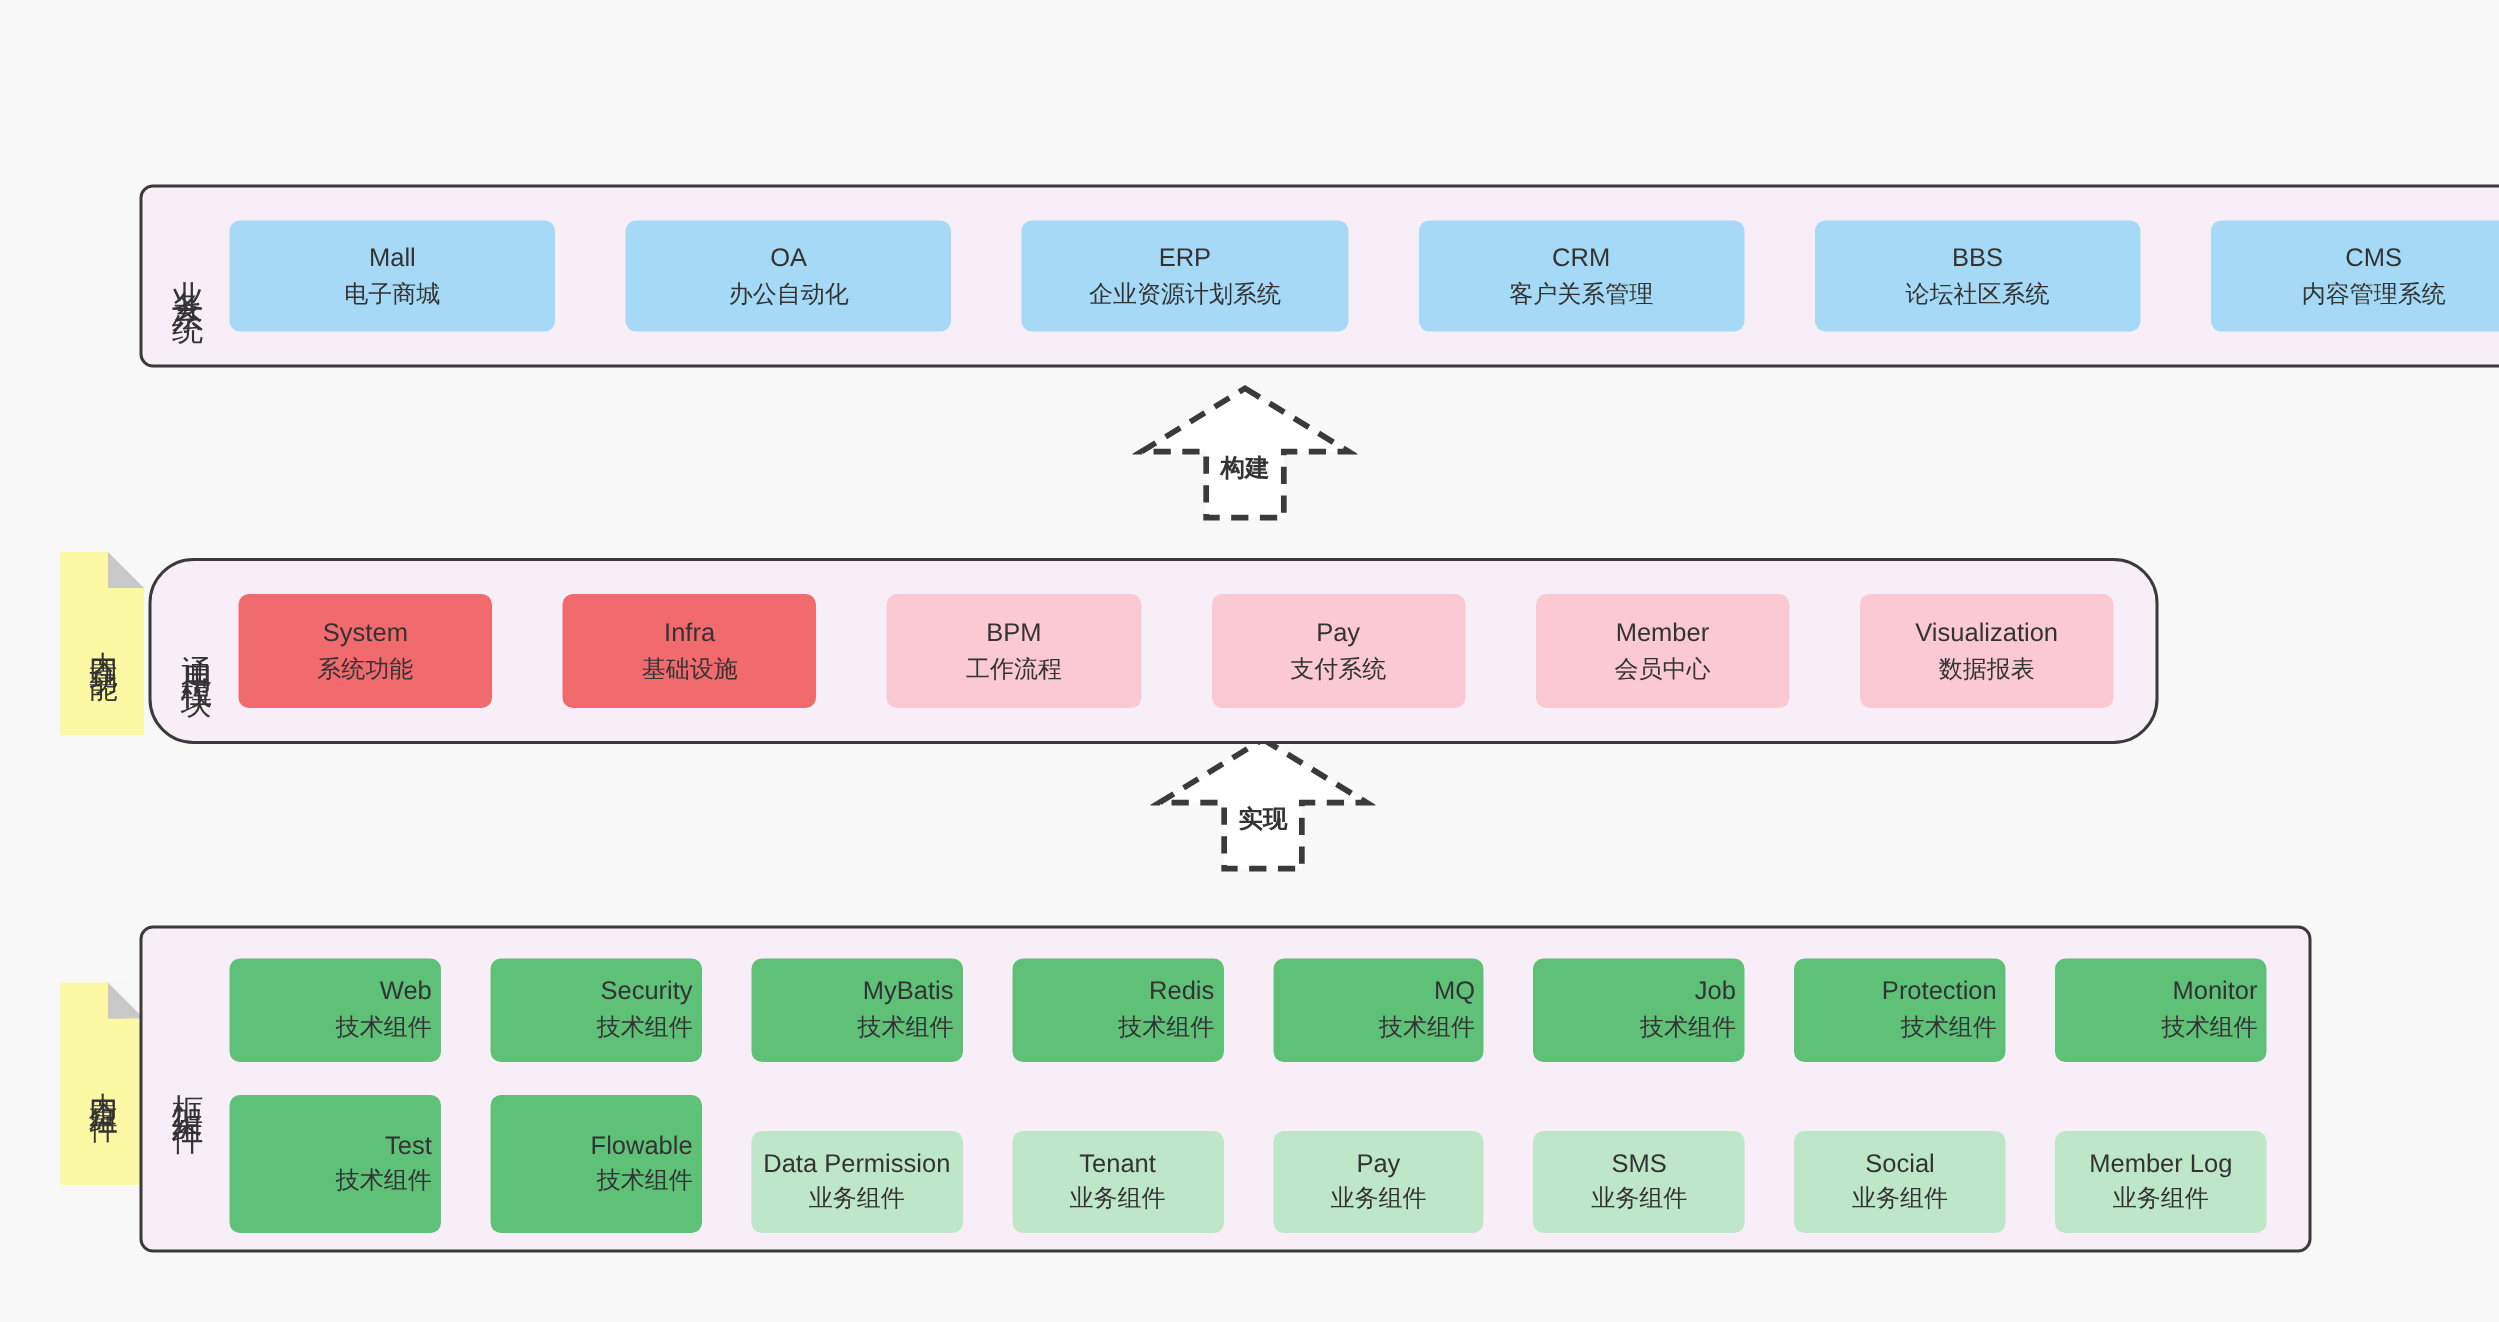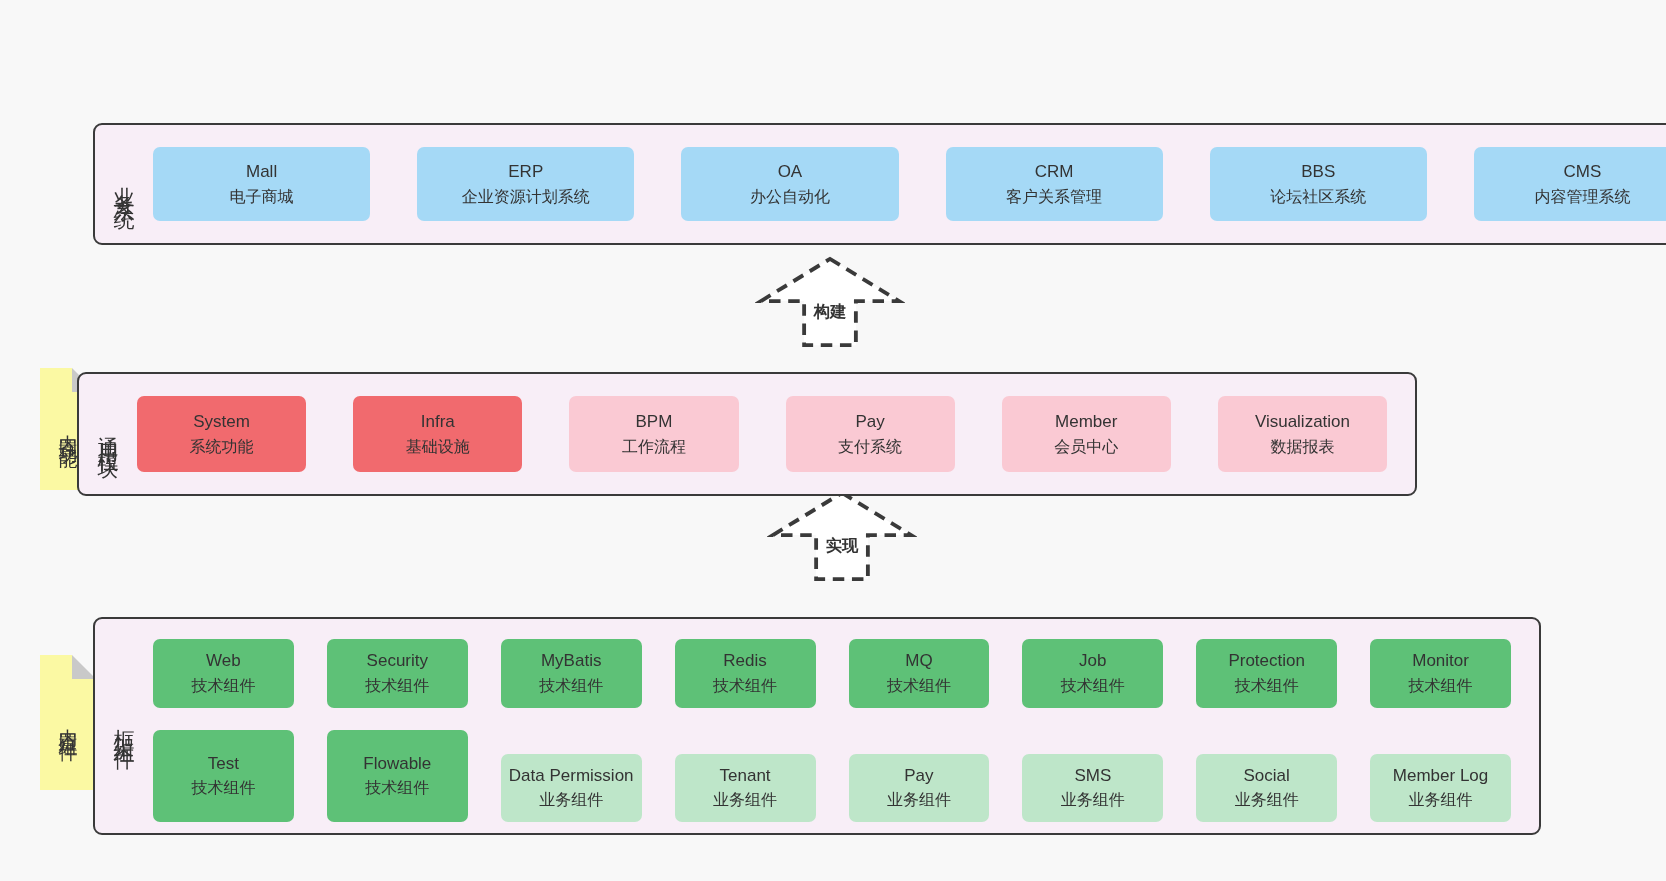--- a/index.html
+++ b/index.html
@@ -17,37 +17,37 @@
     background:var(--container-bg);
     border:2px solid var(--container-border);
     border-radius:9px;
   }
   .v-label{
     flex:0 0 58px;display:flex;align-items:center;justify-content:center;
     writing-mode:vertical-rl;text-orientation:upright;
     font-size:21px;letter-spacing:7px;color:var(--text);
   }
   .sec-business{left:93px;top:123px;width:1628px;height:122px;}
-  .sec-modules{left:77px;top:372px;width:1340px;height:124px;}
+  .sec-modules{left:99px;top:372px;width:1340px;height:124px;border-radius:30px;}
   .sec-components{left:93px;top:617px;width:1448px;height:218px;}
 
   .boxes6{flex:1;display:flex;gap:47px;padding:22px 28px 22px 0;}
   .grid8{flex:1;display:grid;grid-template-columns:repeat(8,1fr);gap:22px 33px;padding:20px 28px 11px 0;}
 
   .box{
     flex:1;display:flex;flex-direction:column;align-items:center;justify-content:center;
     border-radius:7px;text-align:center;color:var(--text);
     line-height:1.45;padding:4px 6px;
   }
   .box .en{font-size:17px;}
   .box .zh{font-size:16px;}
   .blue{background:var(--blue);}
   .red{background:var(--red);}
   .pink{background:var(--pink);}
-  .gdark{background:var(--green-dark);}
+  .gdark{background:var(--green-dark);align-items:flex-end;}
   .glight{background:var(--green-light);margin-top:24px;}
 
   .sticky{
     position:absolute;width:56px;z-index:1;background:var(--sticky-yellow);
     display:flex;align-items:center;justify-content:center;
     writing-mode:vertical-rl;text-orientation:upright;
     font-size:19px;letter-spacing:5px;color:var(--text);
   }
   .sticky::after{
     content:"";position:absolute;top:0;right:0;width:0;height:0;
@@ -72,26 +72,26 @@
 <div class="canvas">
 
   <div class="container sec-business">
     <div class="v-label">业务系统</div>
     <div class="boxes6">
       <div class="box blue">
         <span class="en">Mall</span>
         <span class="zh">电子商城</span>
       </div>
       <div class="box blue">
+        <span class="en">OA</span>
+        <span class="zh">办公自动化</span>
+      </div>
+      <div class="box blue">
         <span class="en">ERP</span>
         <span class="zh">企业资源计划系统</span>
-      </div>
-      <div class="box blue">
-        <span class="en">OA</span>
-        <span class="zh">办公自动化</span>
       </div>
       <div class="box blue">
         <span class="en">CRM</span>
         <span class="zh">客户关系管理</span>
       </div>
       <div class="box blue">
         <span class="en">BBS</span>
         <span class="zh">论坛社区系统</span>
       </div>
       <div class="box blue">

